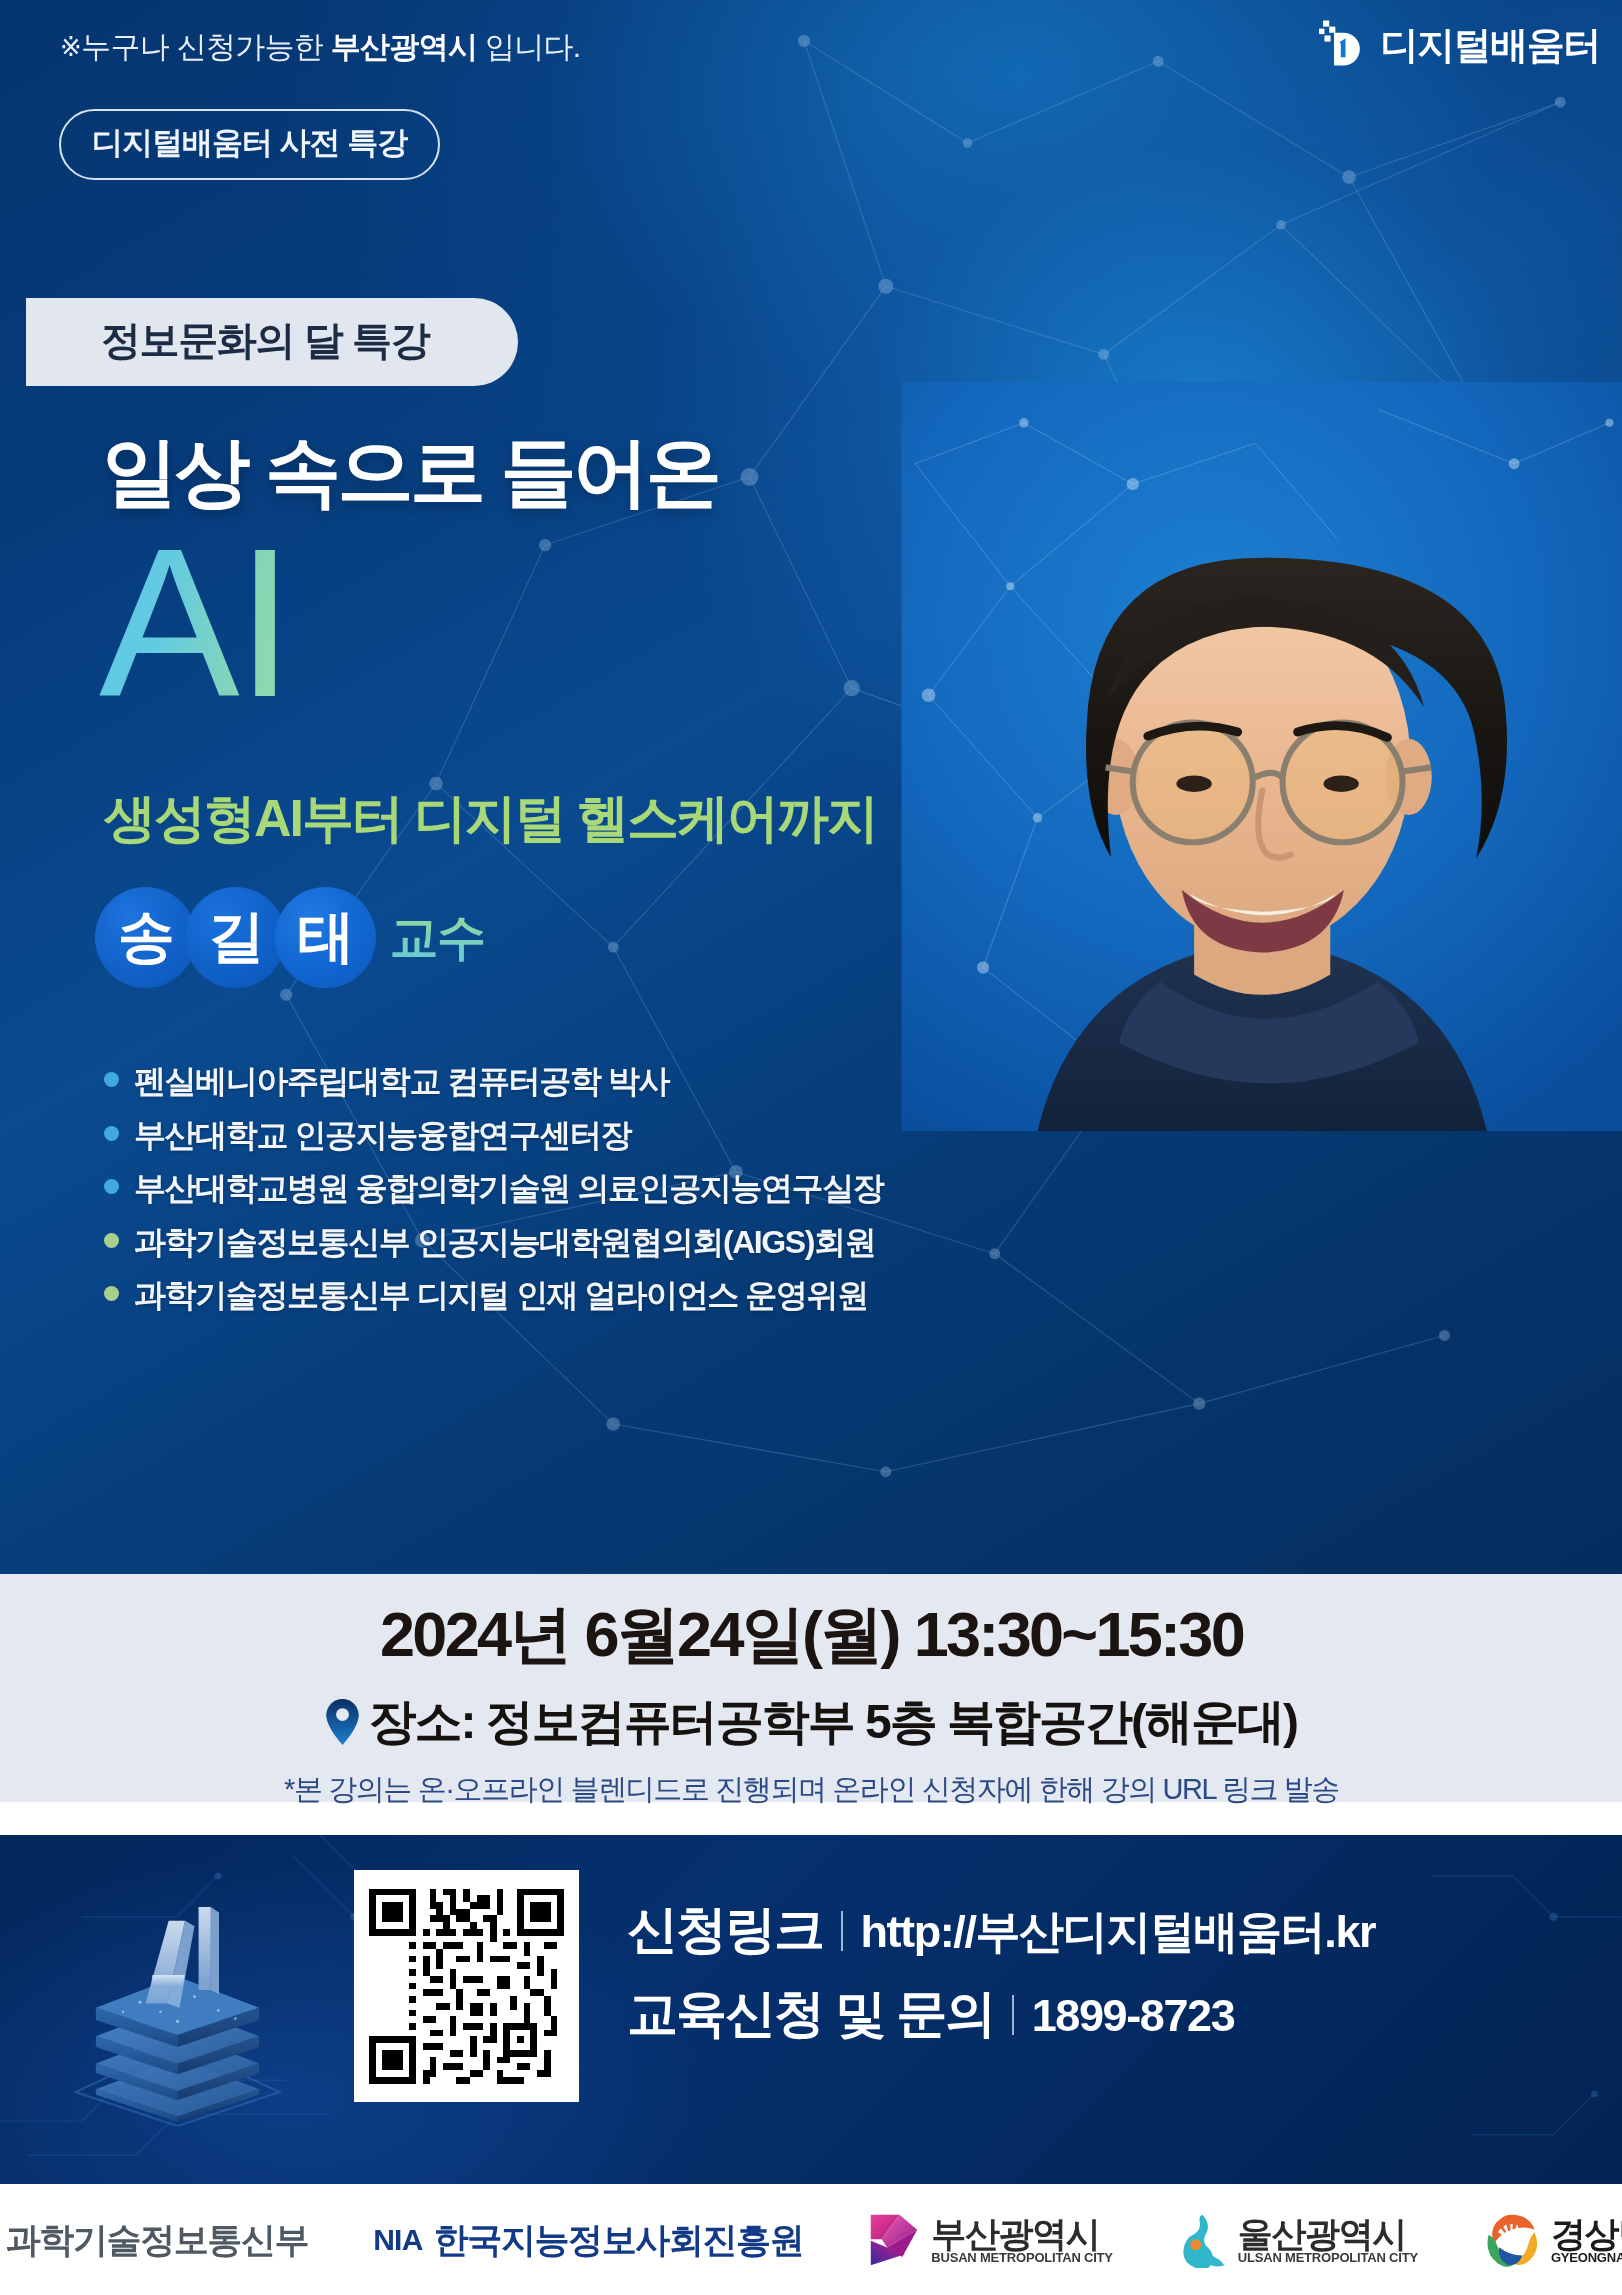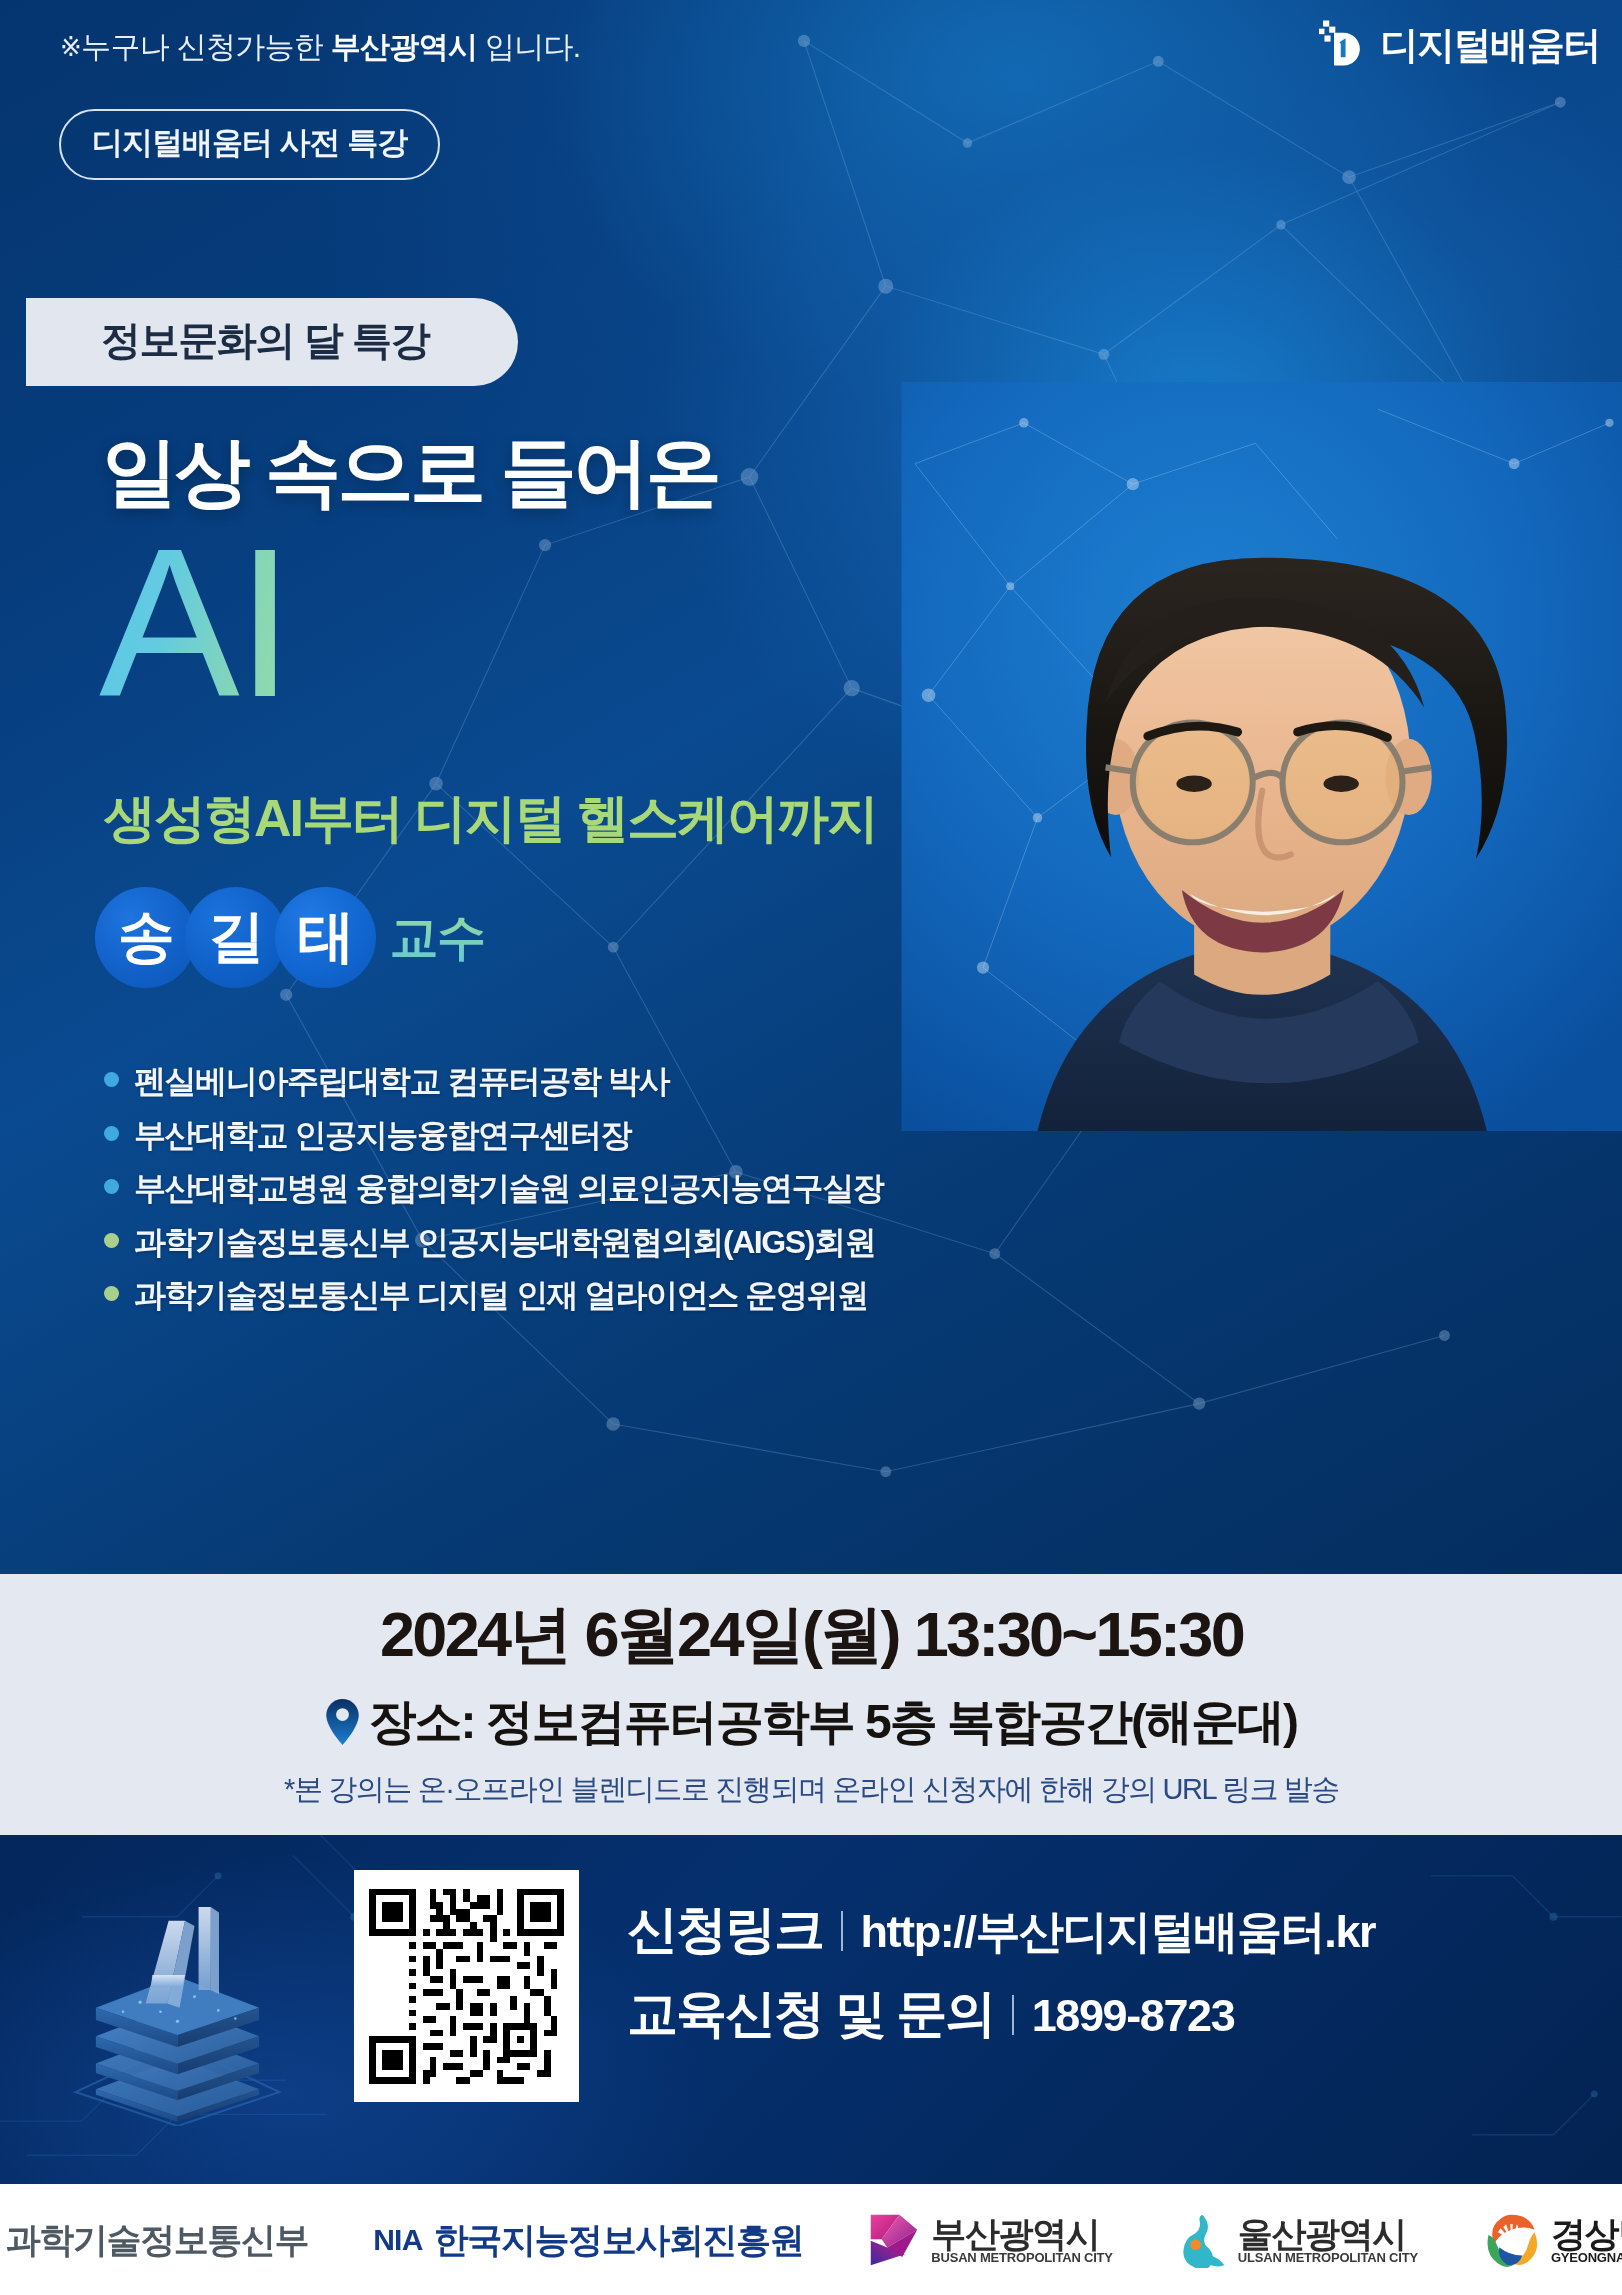--- a/index.html
+++ b/index.html
@@ -97,21 +97,21 @@
   .ctext { font-size:32px; font-weight:700; color:#f2f6fb; letter-spacing:-1.4px; white-space:nowrap; text-shadow:0 1.4px 3.4px rgba(0,0,0,.3); }
 
   
   .photo {
     position:absolute; right:-13.6px; top:382px; width:736px; height:749px;
     overflow:hidden;
   }
 
   
   .infoband {
-    position:absolute; left:0; top:1574px; width:1623px; height:261px;
+    position:absolute; left:0; top:1574px; width:1623px; height:228px;
     background:#e4e8f0;
     display:flex; flex-direction:column; align-items:center; justify-content:flex-start;
     padding-top:17.7px;
   }
   .date-line {
     font-size:63px; font-weight:800; color:#1b1410; letter-spacing:-2.7px; white-space:nowrap;
   }
   .venue-line {
     display:flex; align-items:center; gap:9.5px; margin-top:12.3px;
   }

